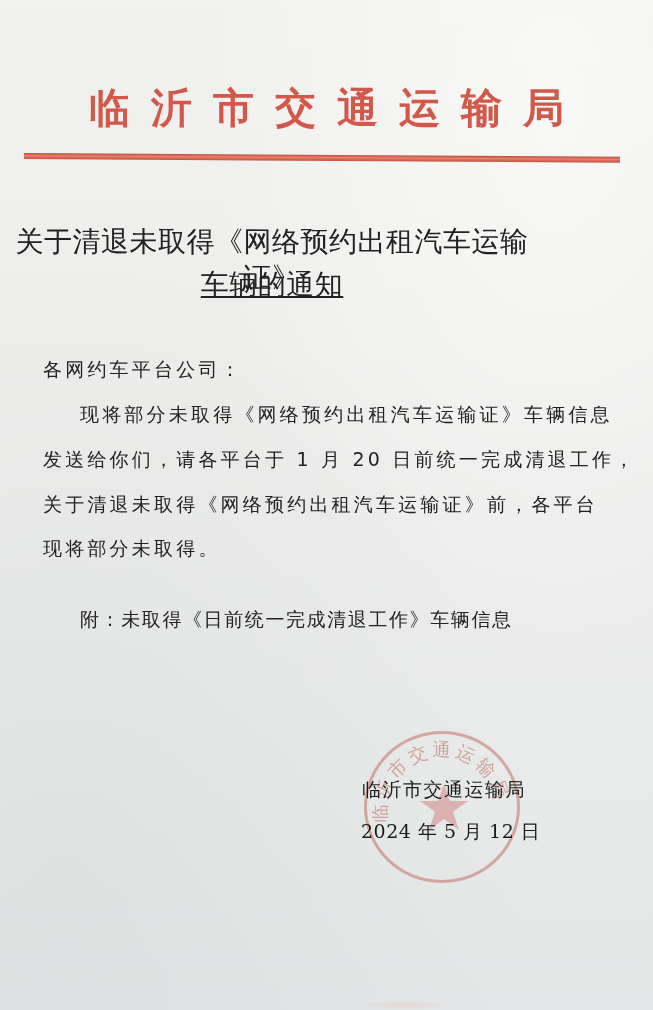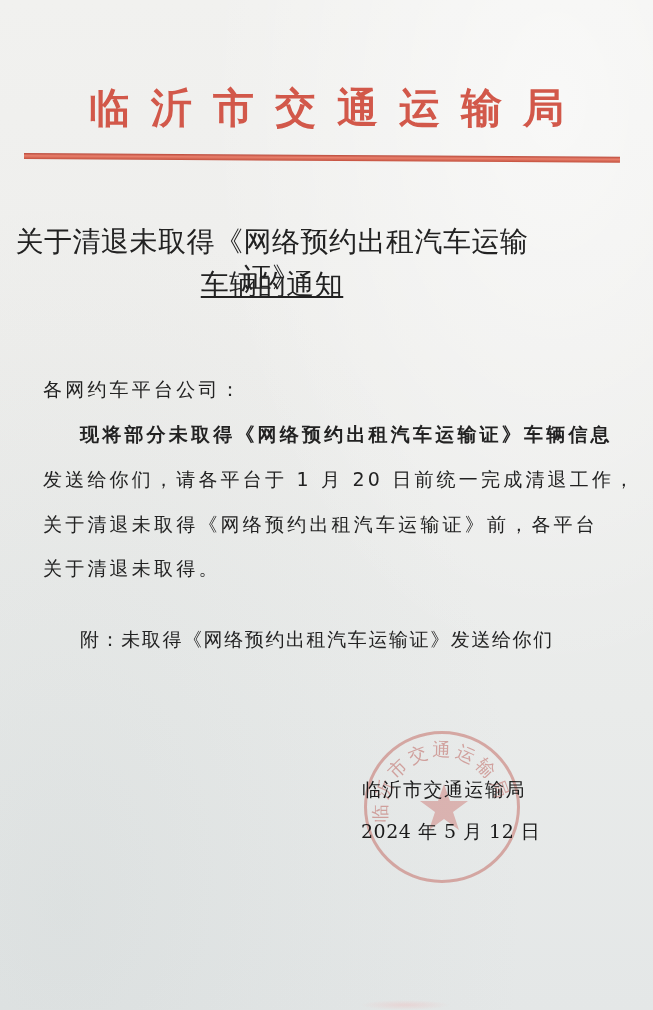--- a/index.html
+++ b/index.html
@@ -63,21 +63,20 @@
     .title.l2 { top: 267px; text-decoration: underline; }
     .body-line {
       position: absolute;
       left: 43px;
       font-family: "DejaVu Sans", "Liberation Sans", sans-serif;
       font-size: 19px;
       letter-spacing: 3.2px;
       color: #222;
       line-height: 26px;
       white-space: nowrap;
-      margin-top: 20px;
     }
     .indent { left: 80px; }
     .seal {
       position: absolute;
       left: 364px;
       top: 731px;
       width: 156px;
       height: 152px;
       border-radius: 50%;
       border: 3px solid rgba(196, 112, 104, 0.55);
@@ -122,26 +121,26 @@
 
 <div class="paper-shade"></div>
 
 <div class="letterhead">临沂市交通运输局</div>
 <div class="red-rule"></div>
 
 <div class="title l1">关于清退未取得《网络预约出租汽车运输证》</div>
 <div class="title l2">车辆的通知</div>
 
 <div class="body-line" style="top:356px;">各网约车平台公司：</div>
-<div class="body-line indent" style="top:401px;font-weight:bold;">现将部分未取得《网络预约出租汽车运输证》车辆信息</div>
+<div class="body-line indent" style="top:401px;">现将部分未取得《网络预约出租汽车运输证》车辆信息</div>
 <div class="body-line" style="top:446px;">发送给你们，请各平台于 1 月 20 日前统一完成清退工作，</div>
 <div class="body-line" style="top:491px;">关于清退未取得《网络预约出租汽车运输证》前，各平台</div>
-<div class="body-line" style="top:535px;">关于清退未取得。</div>
+<div class="body-line" style="top:535px;">现将部分未取得。</div>
 
-<div class="body-line indent" style="top:606px; letter-spacing:1.6px;">附：未取得《网络预约出租汽车运输证》发送给你们</div>
+<div class="body-line indent" style="top:606px; letter-spacing:1.6px;">附：未取得《日前统一完成清退工作》车辆信息</div>
 
 <div class="seal">
   <svg class="seal-inner-text" viewBox="0 0 156 152">
     <defs>
       <path id="sealArc" d="M 22 96 A 58 58 0 1 1 134 96" fill="none"></path>
     </defs>
     <text font-family="DejaVu Serif, serif" font-size="19" fill="rgba(190,100,95,0.55)" letter-spacing="4">
       <textPath href="#sealArc" startOffset="4">临沂市交通运输局</textPath>
     </text>
   </svg>

